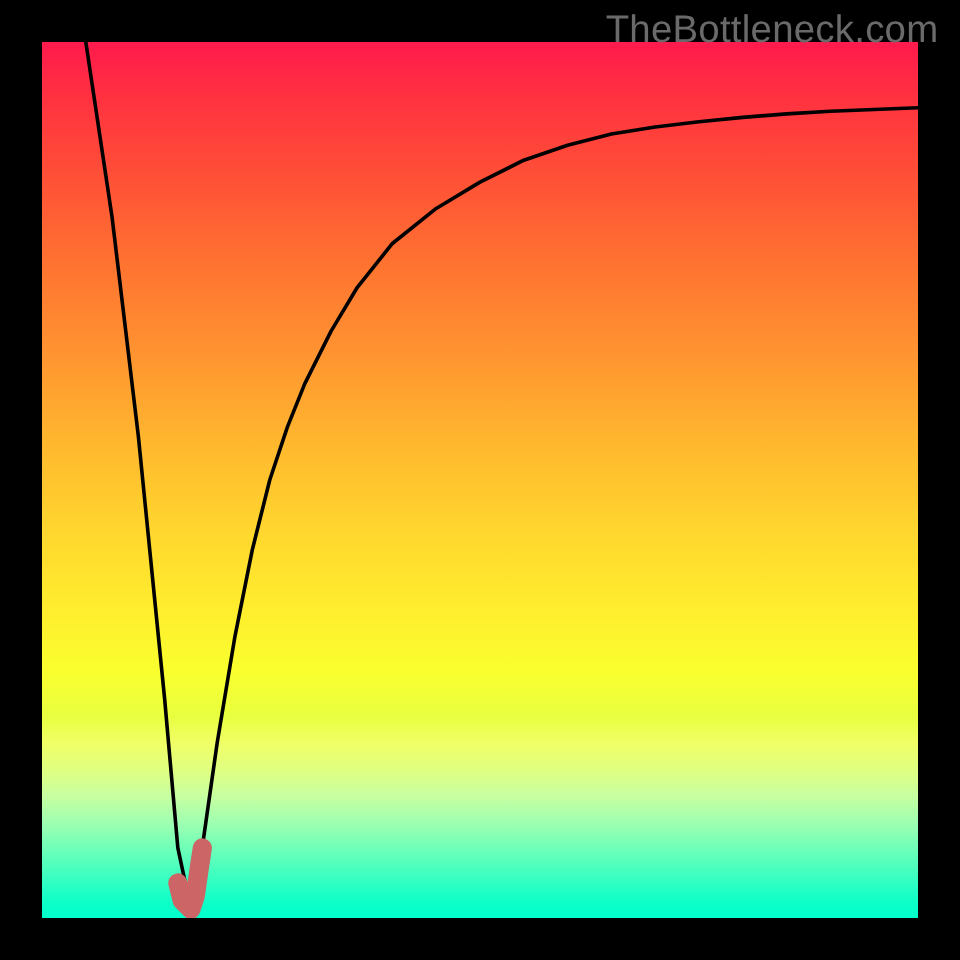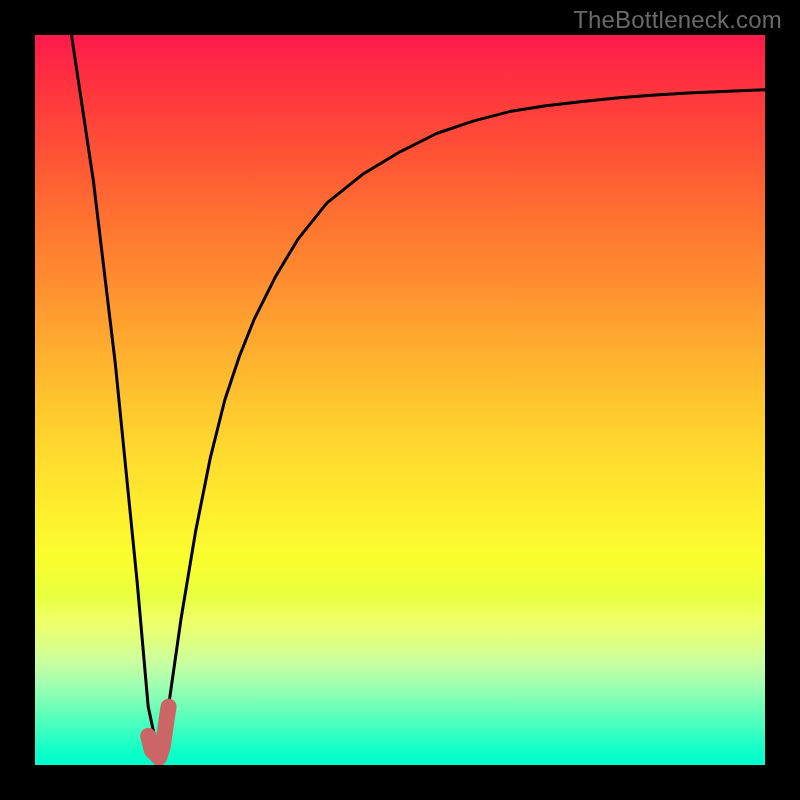--- a/index.html
+++ b/index.html
@@ -9,21 +9,21 @@
     width: 800px;
     height: 800px;
     position: relative;
     font-family: Arial, sans-serif;
   }
   .watermark {
     position: absolute;
     top: 6px;
     right: 18px;
     color: #6a6a6a;
-    font-size: 24px;
+    font-size: 32px;
     font-weight: 400;
     z-index: 10;
     letter-spacing: 0.2px;
   }
   .plot-area {
     position: absolute;
     left: 35px;
     top: 35px;
     width: 730px;
     height: 730px;

